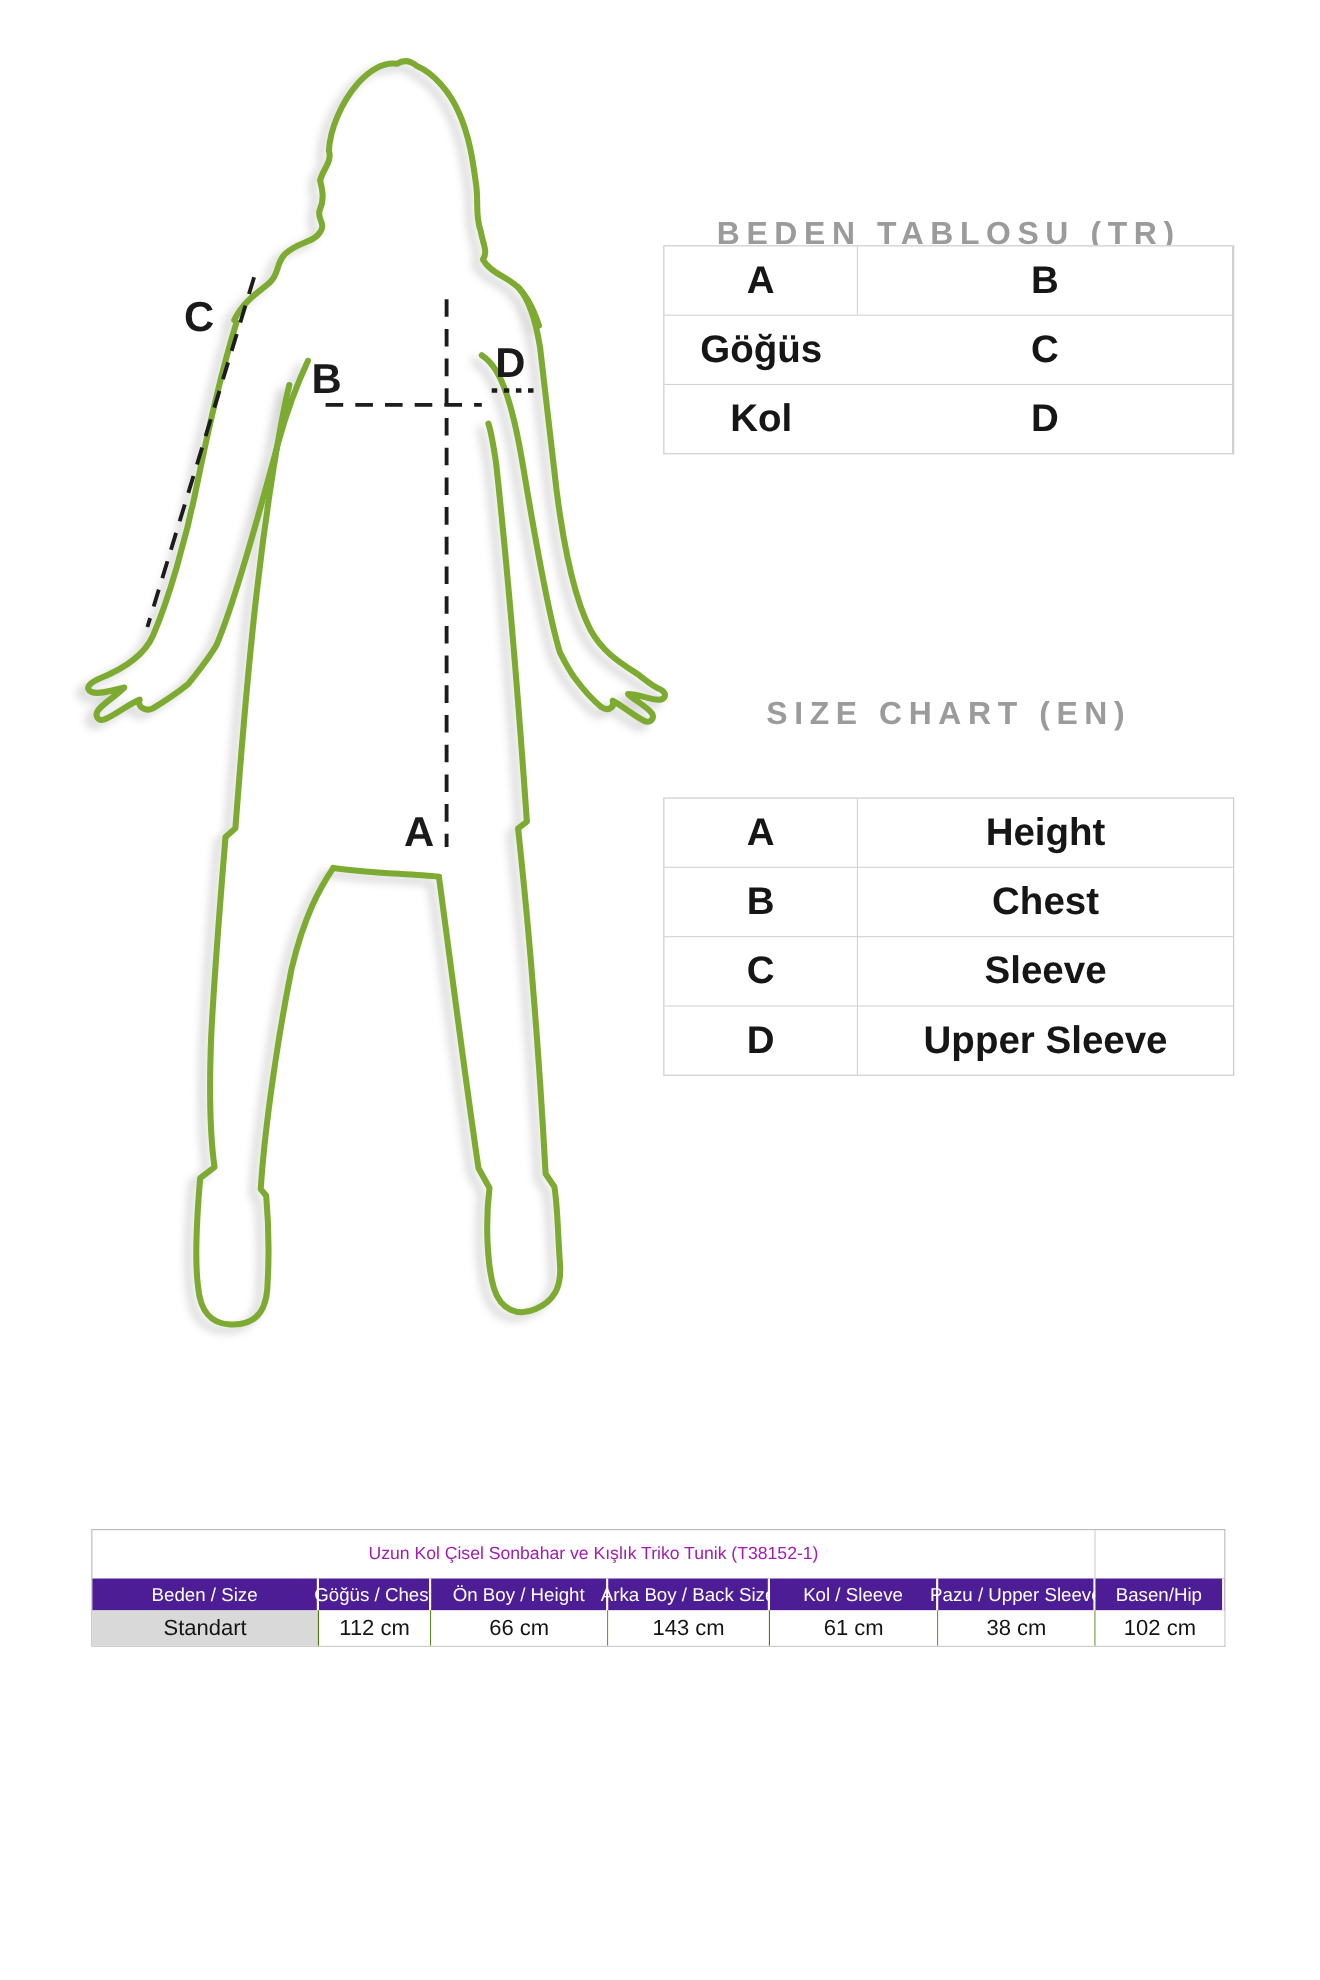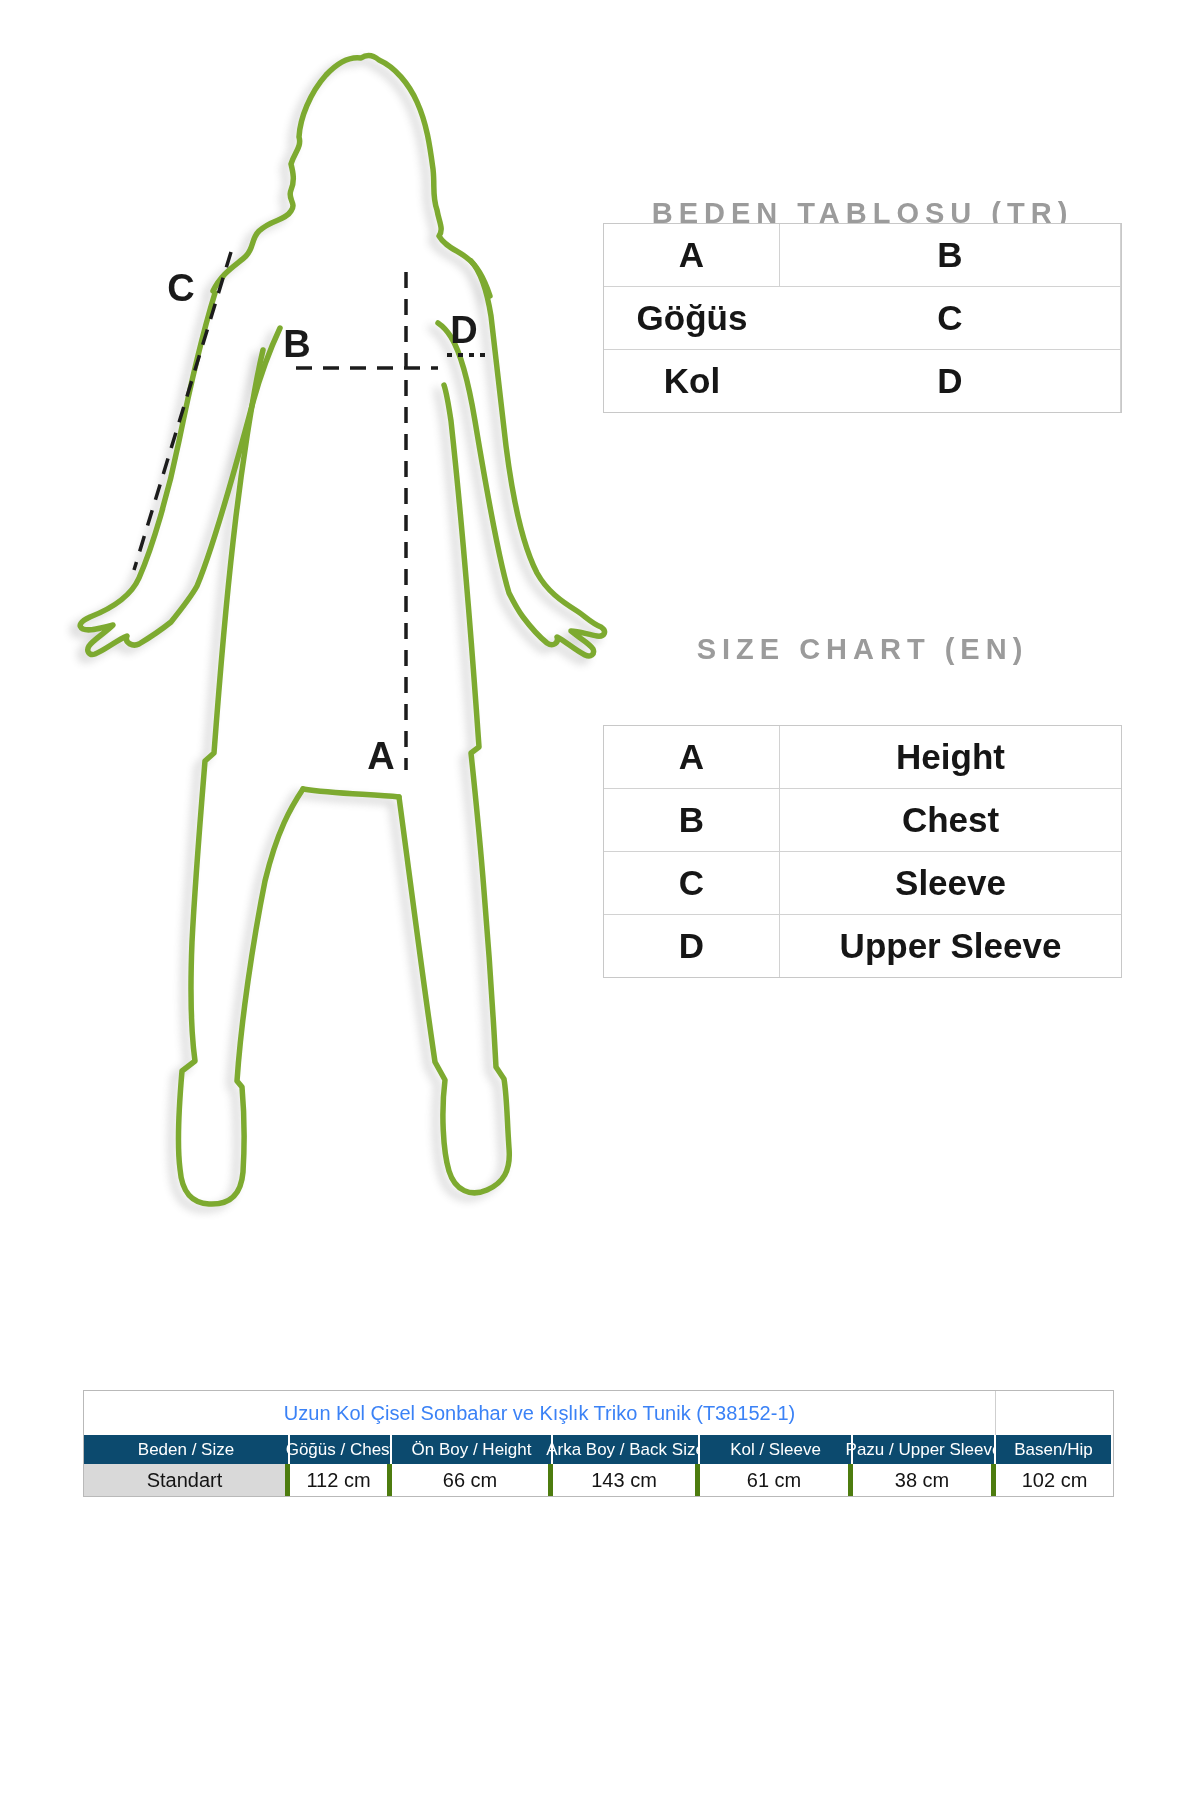--- a/index.html
+++ b/index.html
@@ -40,31 +40,31 @@
 
   
   #product-table{
     position:absolute;left:83px;top:1390px;width:1031px;box-sizing:border-box;
     display:grid;border:1px solid #b9b9b9;background:#fff;
     grid-template-columns:206px 102px 161px 147px 153px 143px 117px;
     grid-template-rows:44px 29px 32px;
   }
   .pt-title{
     grid-column:1 / 7;display:flex;align-items:center;justify-content:center;
-    font-size:20px;color:#3b82f6;border-right:1px solid #cfcfcf;
+    font-size:16px;color:#a21caf;border-right:1px solid #cfcfcf;
   }
   .pt-title-spacer{grid-column:7;}
   .pt-head{
-    background:#0c4a6e;color:#ffffff;font-size:17px;display:flex;align-items:center;justify-content:center;
+    background:#4c1d95;color:#ffffff;font-size:17px;display:flex;align-items:center;justify-content:center;
     border-right:2px solid #ffffff;white-space:nowrap;
   }
   .pt-head:last-of-type{border-right:none;}
   .pt-val{
     display:flex;align-items:center;justify-content:center;font-size:20px;color:#141414;
-    border-right:5px solid #4d7c0f;background:#fff;
+    border-right:1px solid #4d7c0f;background:#fff;
   }
   .pt-val.shaded{background:#d9d9d9;}
   .pt-val:last-child{border-right:none;}
 </style>
 </head>
 <body>
 
 <div id="stage">
 
   <svg id="figure-svg" width="650" height="1250" viewBox="0 0 650 1250">

